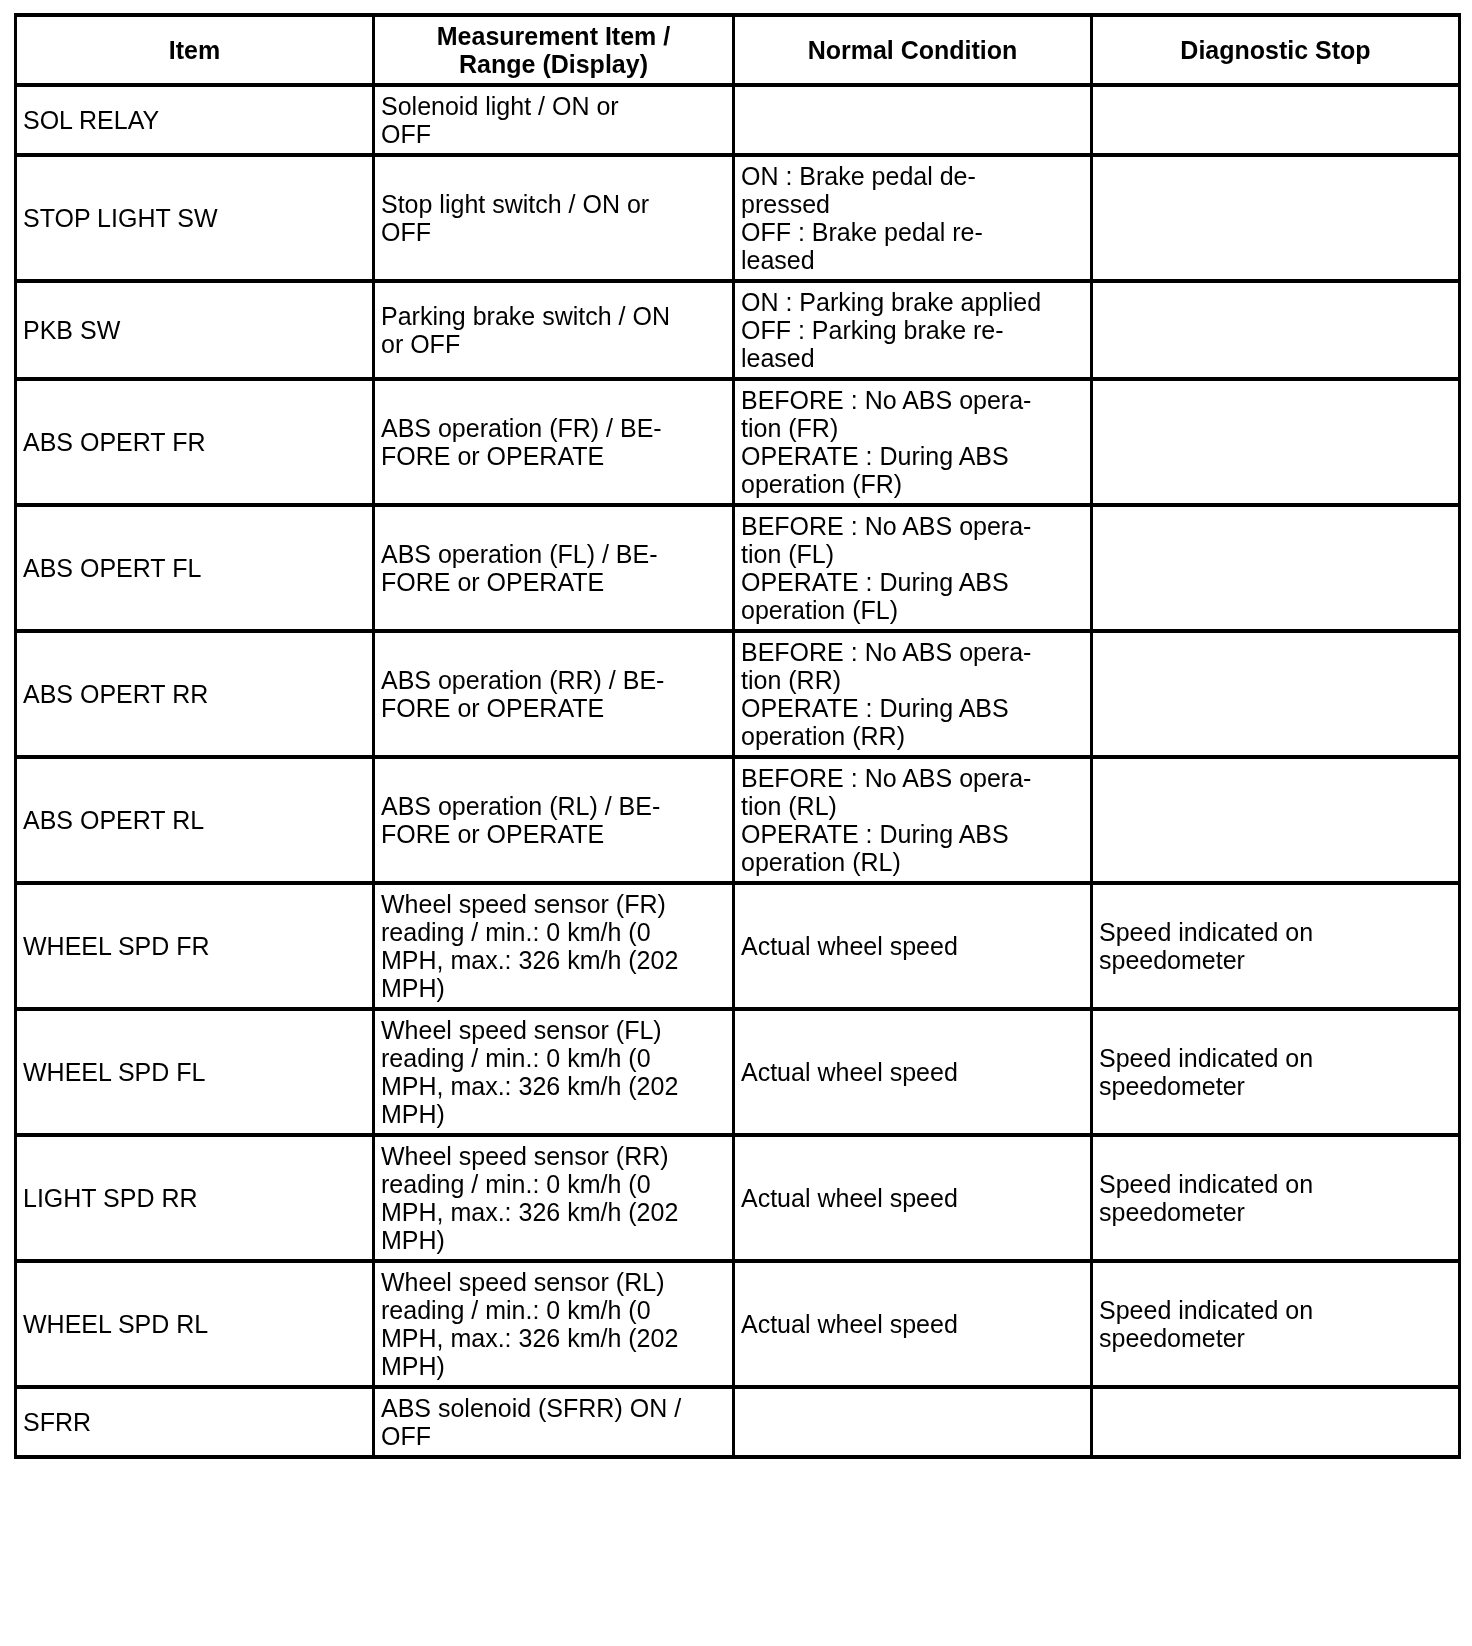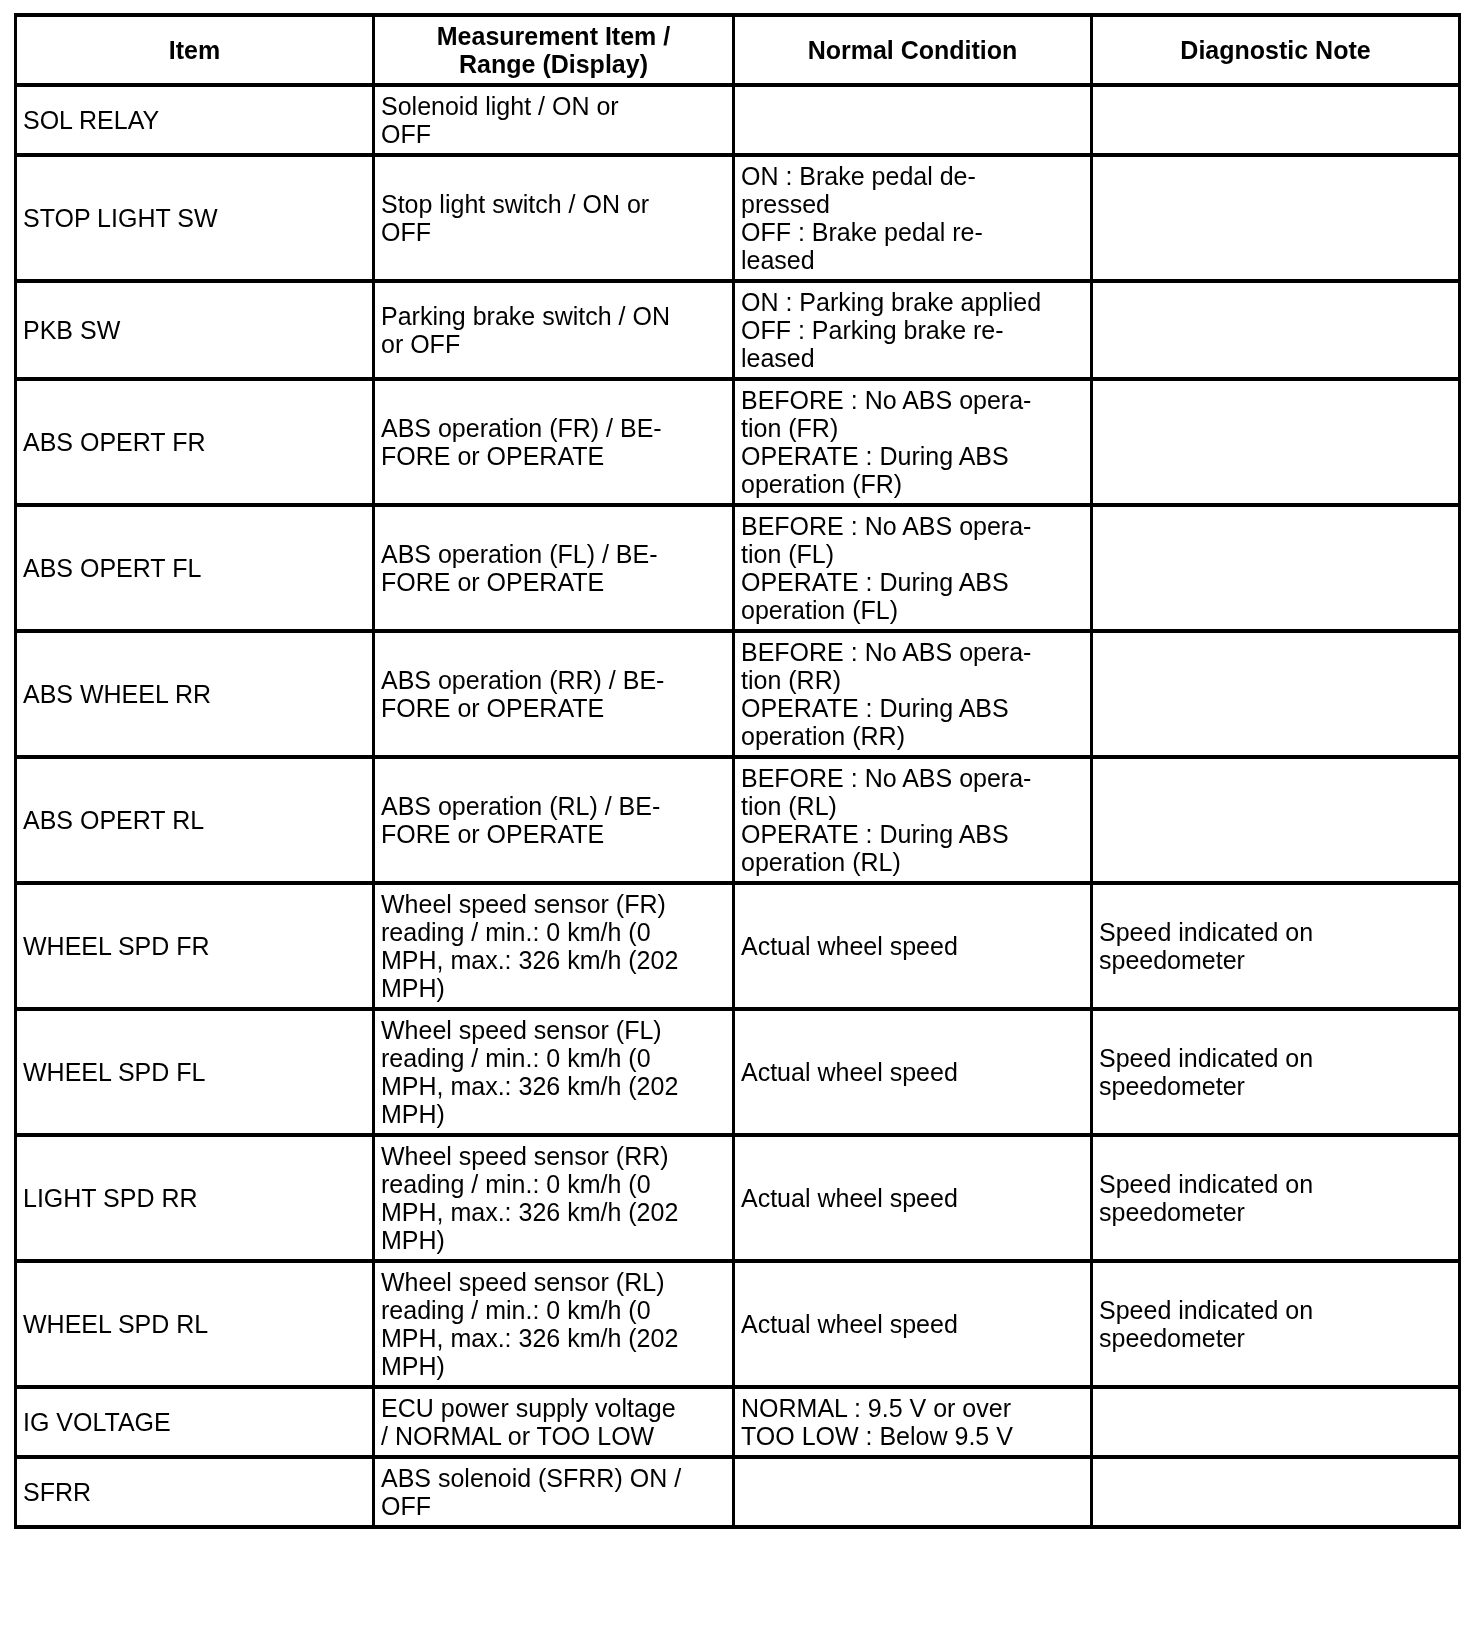--- a/index.html
+++ b/index.html
@@ -60,21 +60,21 @@
       <col class="c-measurement">
       <col class="c-normal">
       <col class="c-note">
     </colgroup>
     <thead>
       <tr>
         <th>Item</th>
         <th>Measurement Item /
 Range (Display)</th>
         <th>Normal Condition</th>
-        <th>Diagnostic Note</th>
+        <th>Diagnostic Stop</th>
       </tr>
     </thead>
     <tbody>
         <tr>
     <td>SOL RELAY</td>
     <td>Solenoid light / ON or
 OFF</td>
     <td></td>
     <td></td>
   </tr>
@@ -111,21 +111,21 @@
     <td>ABS OPERT FL</td>
     <td>ABS operation (FL) / BE-
 FORE or OPERATE</td>
     <td>BEFORE : No ABS opera-
 tion (FL)
 OPERATE : During ABS
 operation (FL)</td>
     <td></td>
   </tr>
         <tr>
-    <td>ABS WHEEL RR</td>
+    <td>ABS OPERT RR</td>
     <td>ABS operation (RR) / BE-
 FORE or OPERATE</td>
     <td>BEFORE : No ABS opera-
 tion (RR)
 OPERATE : During ABS
 operation (RR)</td>
     <td></td>
   </tr>
         <tr>
     <td>ABS OPERT RL</td>
@@ -171,28 +171,20 @@
     <td>WHEEL SPD RL</td>
     <td>Wheel speed sensor (RL)
 reading / min.: 0 km/h (0
 MPH, max.: 326 km/h (202
 MPH)</td>
     <td>Actual wheel speed</td>
     <td>Speed indicated on
 speedometer</td>
   </tr>
         <tr>
-    <td>IG VOLTAGE</td>
-    <td>ECU power supply voltage
-/ NORMAL or TOO LOW</td>
-    <td>NORMAL : 9.5 V or over
-TOO LOW : Below 9.5 V</td>
-    <td></td>
-  </tr>
-        <tr>
     <td>SFRR</td>
     <td>ABS solenoid (SFRR) ON /
 OFF</td>
     <td></td>
     <td></td>
   </tr>
       </tbody>
   </table>
 </div>
 

